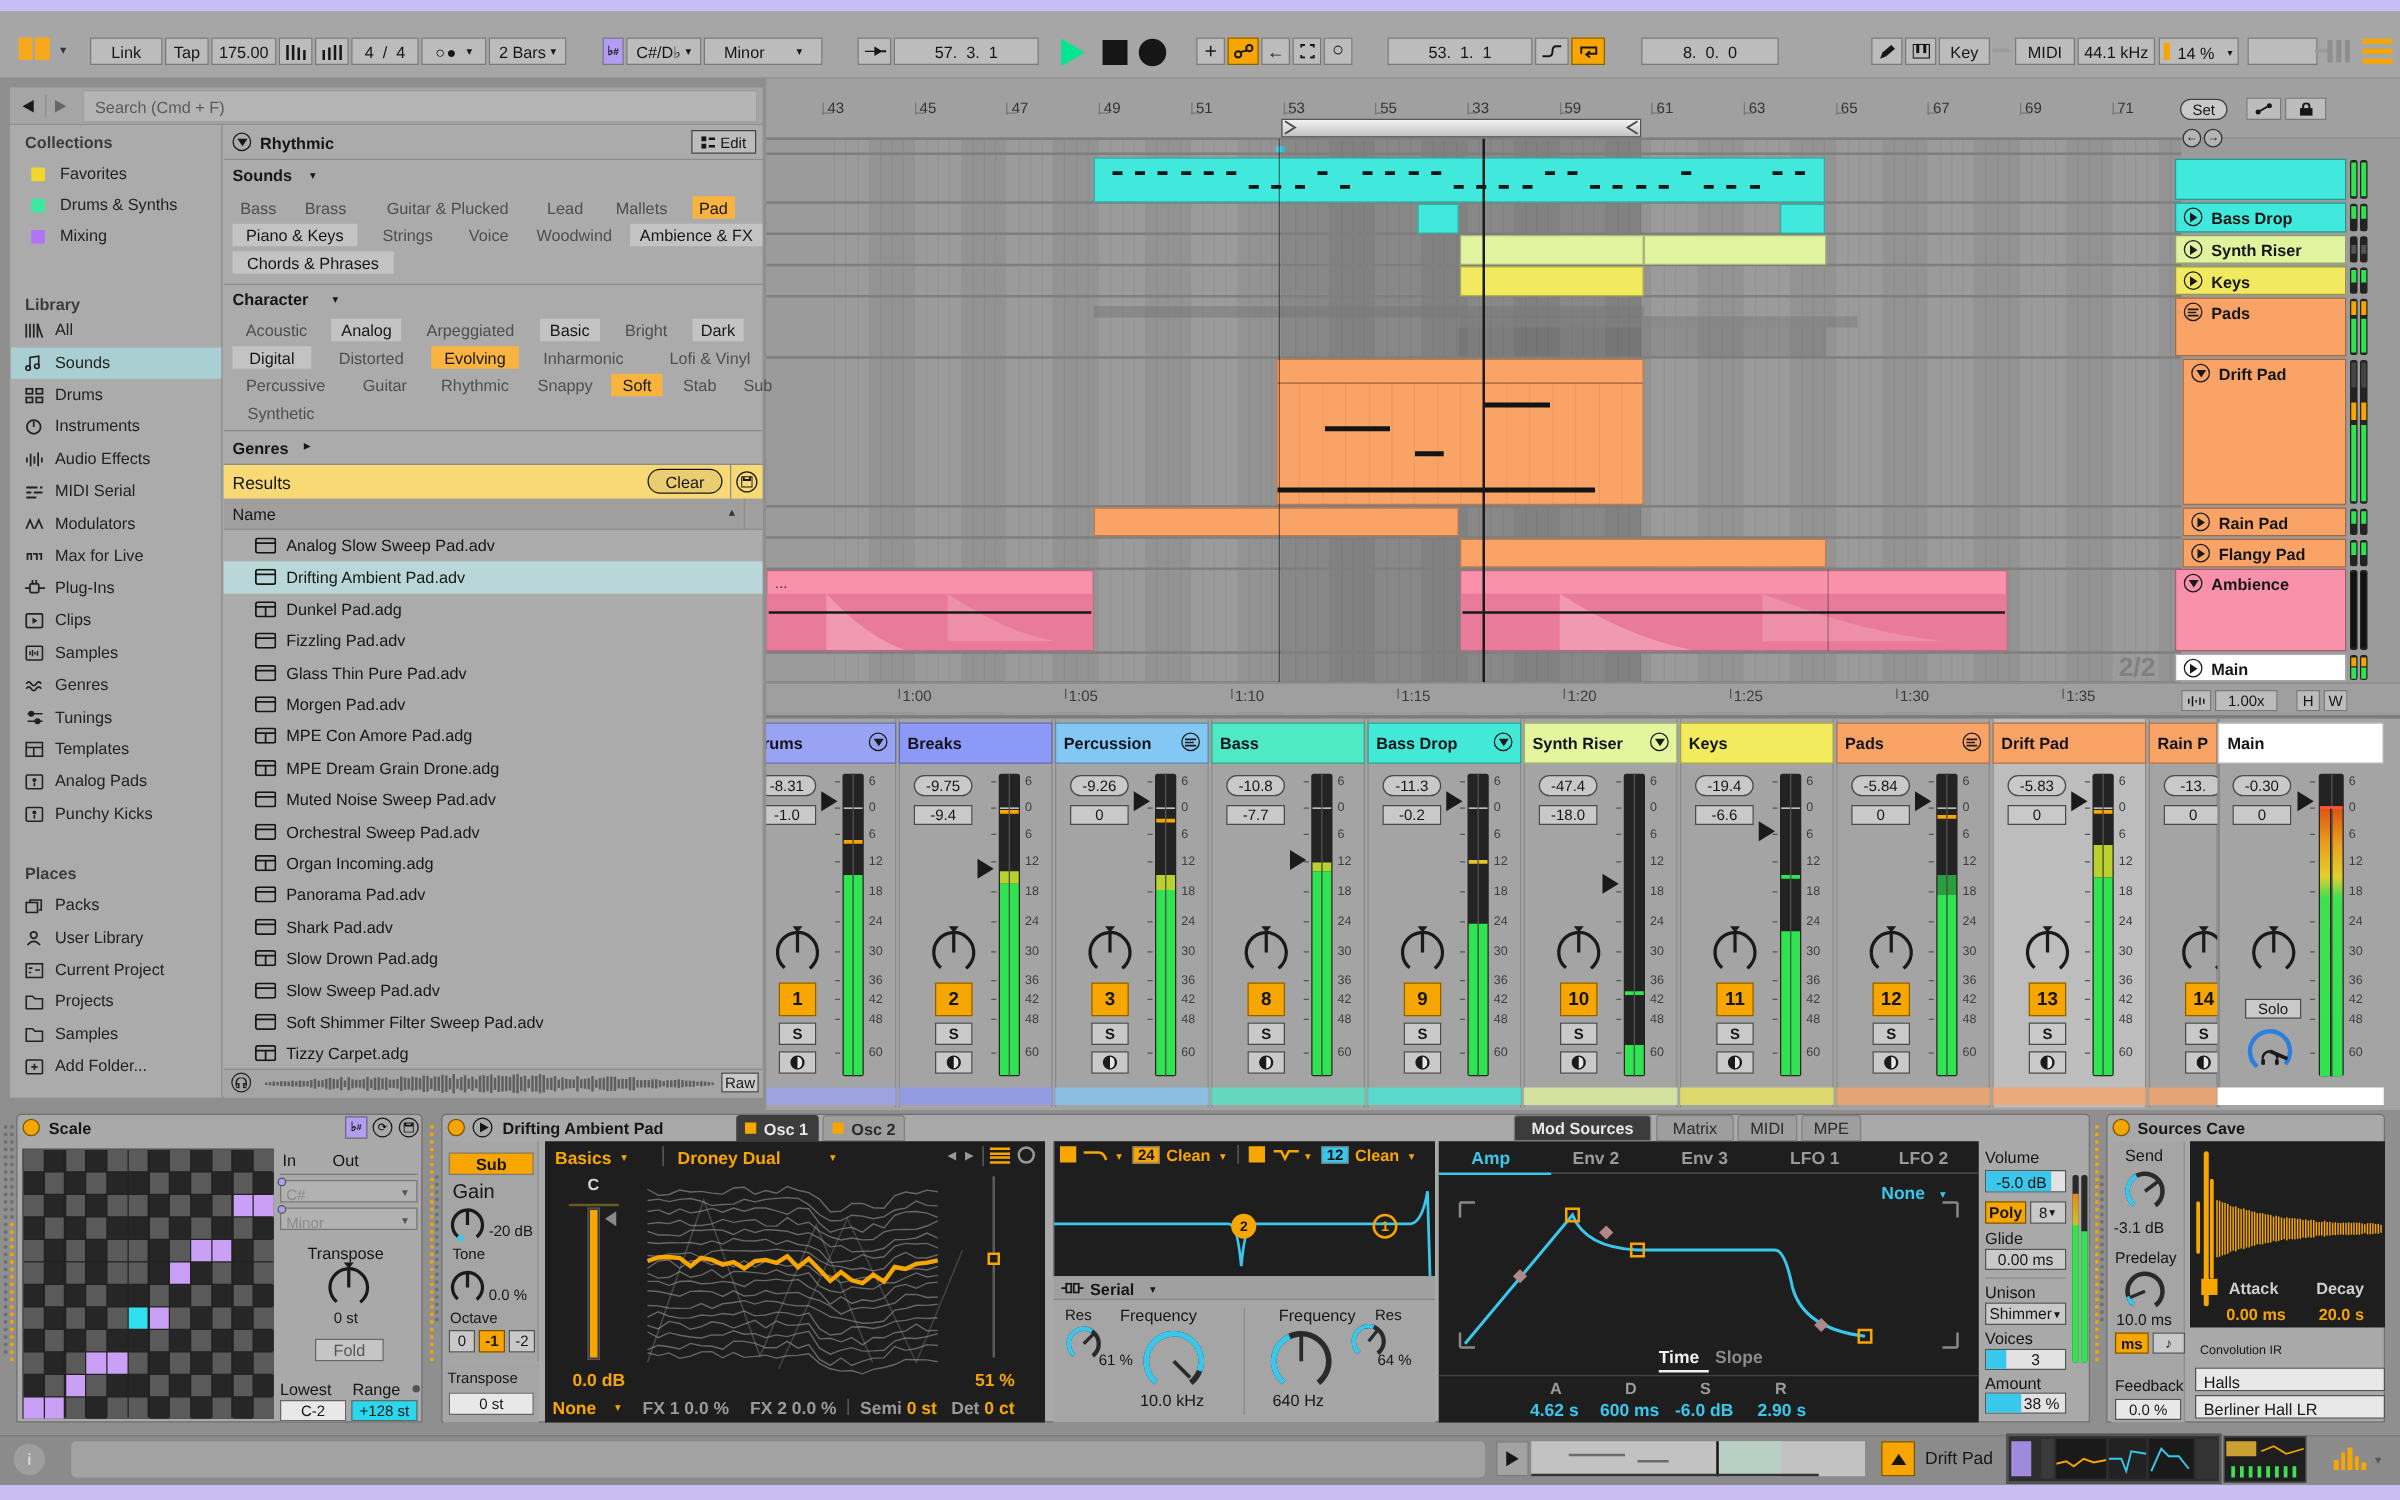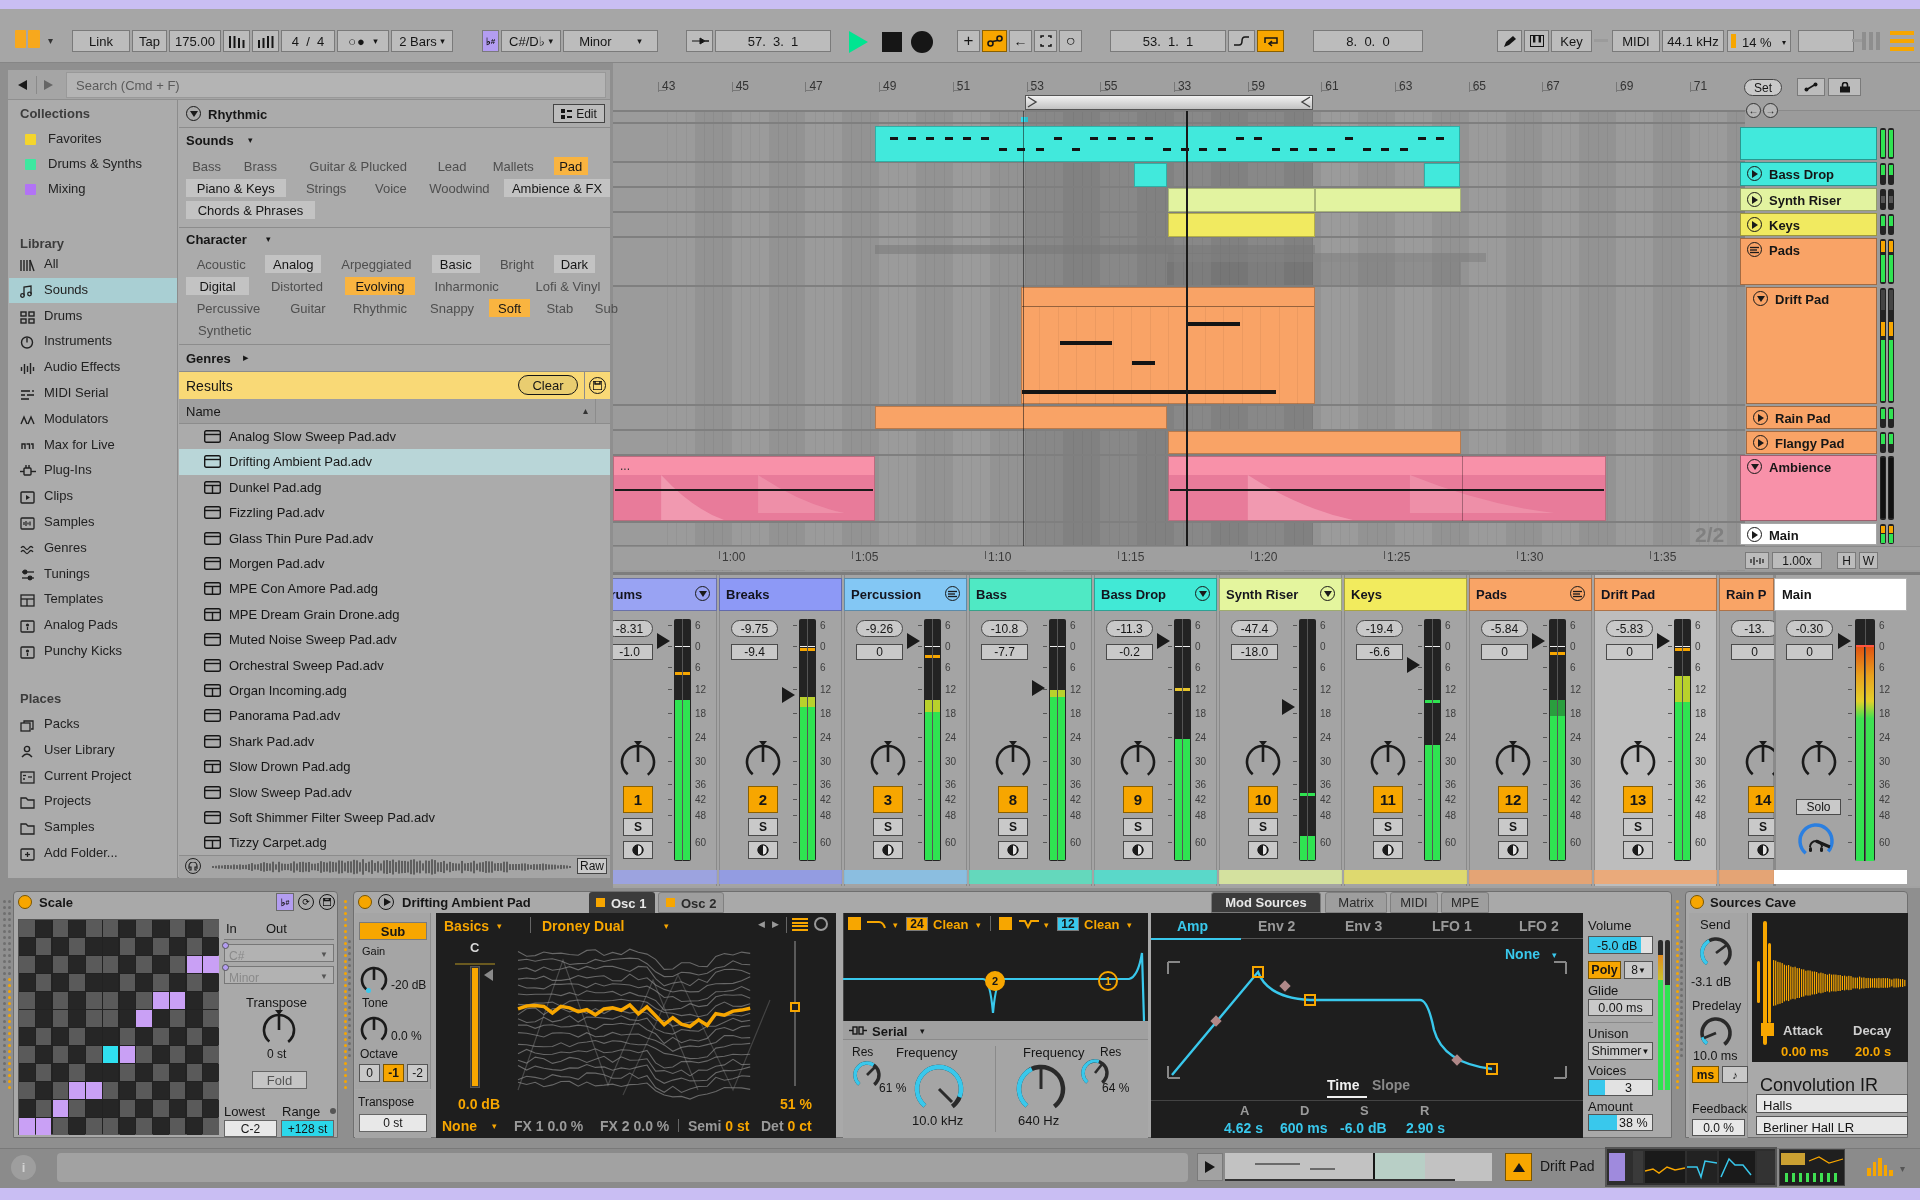--- a/index.html
+++ b/index.html
@@ -1904,21 +1904,21 @@
     <div class="abs " style="left:589px;top:892px;width:66px;height:21px;background:#3c3c3c;border-radius:3px 3px 0 0">
       <div class="abs" style="left:7px;top:6px;width:9px;height:9px;background:#f7a600"></div>
       <div class="abs" style="left:22px;top:4px;font-size:13px;color:#e8e8e8;font-weight:700">Osc 1</div>
     </div>
     <div class="abs " style="left:658px;top:892px;width:66px;height:21px;background:#9e9e9e;border:1px solid #808080;border-radius:3px 3px 0 0">
       <div class="abs" style="left:7px;top:5px;width:9px;height:9px;background:#f7a600"></div>
       <div class="abs" style="left:22px;top:3px;font-size:13px;color:#2a2a2a;font-weight:700">Osc 2</div>
     </div>
     <div class="abs " style="left:355px;top:913px;width:76px;height:176px;background:#a5a5a5;border-right:1px solid #8e8e8e"></div>
     <div class="abs bx" style="left:359px;top:922px;width:68px;height:18px;background:#f7a600;font-size:13px;font-weight:700">Sub</div>
-    <div class="abs " style="left:362px;top:946px;font-size:11px;color:#161616;font-weight:400;white-space:nowrap;line-height:1;">Gain</div>
+    <div class="abs " style="left:362px;top:946px;font-size:16px;color:#161616;font-weight:400;white-space:nowrap;line-height:1;">Gain</div>
     <svg class="abs" style="left:359px;top:962px" width="30" height="34">
       <circle cx="15" cy="18" r="12" fill="none" stroke="#1a1a1a" stroke-width="2.6" stroke-dasharray="58.810564799999995 75.39815999999999" transform="rotate(130 15 18)"></circle>
       <line x1="15" y1="18" x2="15" y2="6" stroke="#1a1a1a" stroke-width="2.6" transform="rotate(0 15 18)"></line>
     </svg>
     <div class="abs" style="left:366px;top:988px;width:5px;height:5px;border-radius:50%;background:#39c8ec"></div>
     <div class="abs " style="left:391px;top:979px;font-size:12px;color:#161616;font-weight:400;white-space:nowrap;line-height:1;">-20 dB</div>
     <div class="abs " style="left:362px;top:997px;font-size:12px;color:#161616;font-weight:400;white-space:nowrap;line-height:1;">Tone</div>
     <svg class="abs" style="left:359px;top:1012px" width="30" height="34">
       <circle cx="15" cy="18" r="12" fill="none" stroke="#1a1a1a" stroke-width="2.6" stroke-dasharray="58.810564799999995 75.39815999999999" transform="rotate(130 15 18)"></circle>
       <line x1="15" y1="18" x2="15" y2="6" stroke="#1a1a1a" stroke-width="2.6" transform="rotate(0 15 18)"></line>
@@ -2254,21 +2254,21 @@
       <rect x="145.7" y="65.6" width="1.2" height="8.7" fill="#f7a600"></rect>
       <rect x="147.8" y="66.2" width="1.2" height="7.6" fill="#f7a600"></rect>
       <rect x="150.0" y="66.1" width="1.2" height="7.9" fill="#f7a600"></rect>
       <rect x="152.2" y="66.9" width="1.2" height="6.3" fill="#f7a600"></rect>
     </svg>
     <div class="abs " style="left:1761px;top:1023px;width:13px;height:13px;background:#f7a600"></div>
     <div class="abs " style="left:1783px;top:1024px;font-size:13px;color:#cfcfcf;font-weight:700;white-space:nowrap;line-height:1;">Attack</div>
     <div class="abs " style="left:1853px;top:1024px;font-size:13px;color:#cfcfcf;font-weight:700;white-space:nowrap;line-height:1;">Decay</div>
     <div class="abs " style="left:1781px;top:1045px;font-size:13px;color:#f7a600;font-weight:700;white-space:nowrap;line-height:1;">0.00 ms</div>
     <div class="abs " style="left:1855px;top:1045px;font-size:13px;color:#f7a600;font-weight:700;white-space:nowrap;line-height:1;">20.0 s</div>
-    <div class="abs " style="left:1760px;top:1076px;font-size:18px;color:#161616;font-weight:400;white-space:nowrap;line-height:1;">Convolution IR</div>
+    <div class="abs " style="left:1760px;top:1076px;font-size:10px;color:#161616;font-weight:400;white-space:nowrap;line-height:1;">Convolution IR</div>
     <div class="abs " style="left:1756px;top:1094px;width:152px;height:19px;background:#e8e8e8;border:1px solid #555">
       <div class="abs" style="left:6px;top:3px;font-size:13px;color:#141414">Halls</div>
     </div>
     <div class="abs " style="left:1756px;top:1116px;width:152px;height:19px;background:#e8e8e8;border:1px solid #555">
       <div class="abs" style="left:6px;top:3px;font-size:13px;color:#141414">Berliner Hall LR</div>
     </div>
     <div class="abs " style="left:0px;top:1148px;width:1920px;height:40px;background:#8b8b8b;border-top:1px solid #797979"></div>
     <div class="abs " style="left:11px;top:1155px;width:25px;height:25px;background:#9e9e9e;border-radius:50%;font-size:13px;color:#d2d2d2;display:flex;align-items:center;justify-content:center;font-weight:700">i</div>
     <div class="abs " style="left:57px;top:1153px;width:1131px;height:29px;background:#a2a2a2;border-radius:4px"></div>
     <div class="abs bx" style="left:1197px;top:1153px;width:26px;height:28px;background:#a2a2a2">

